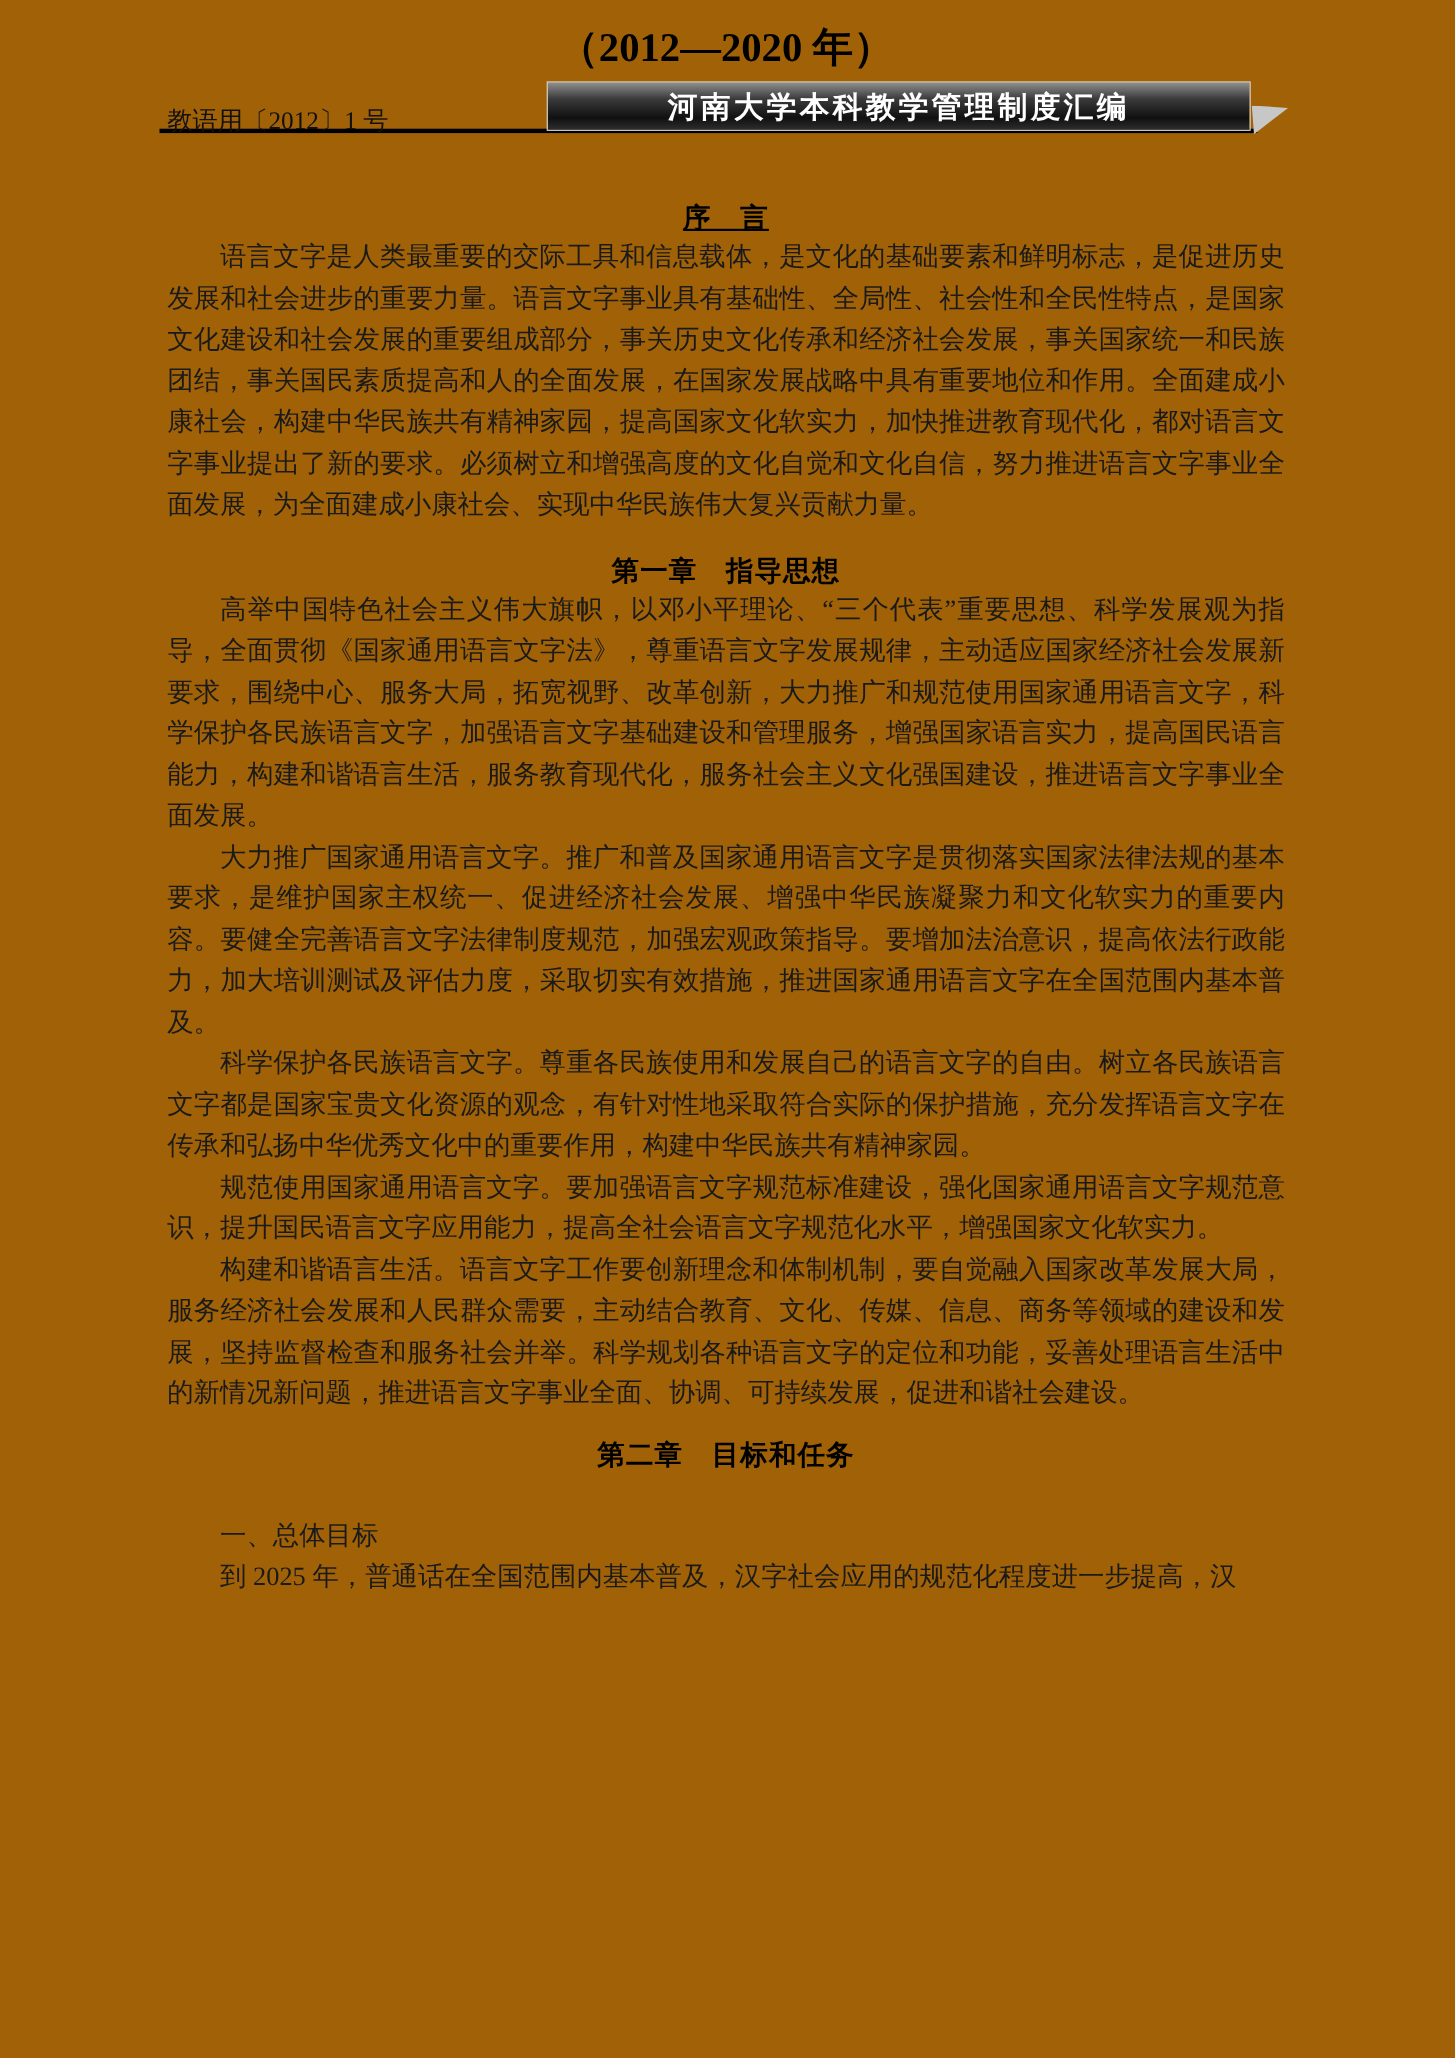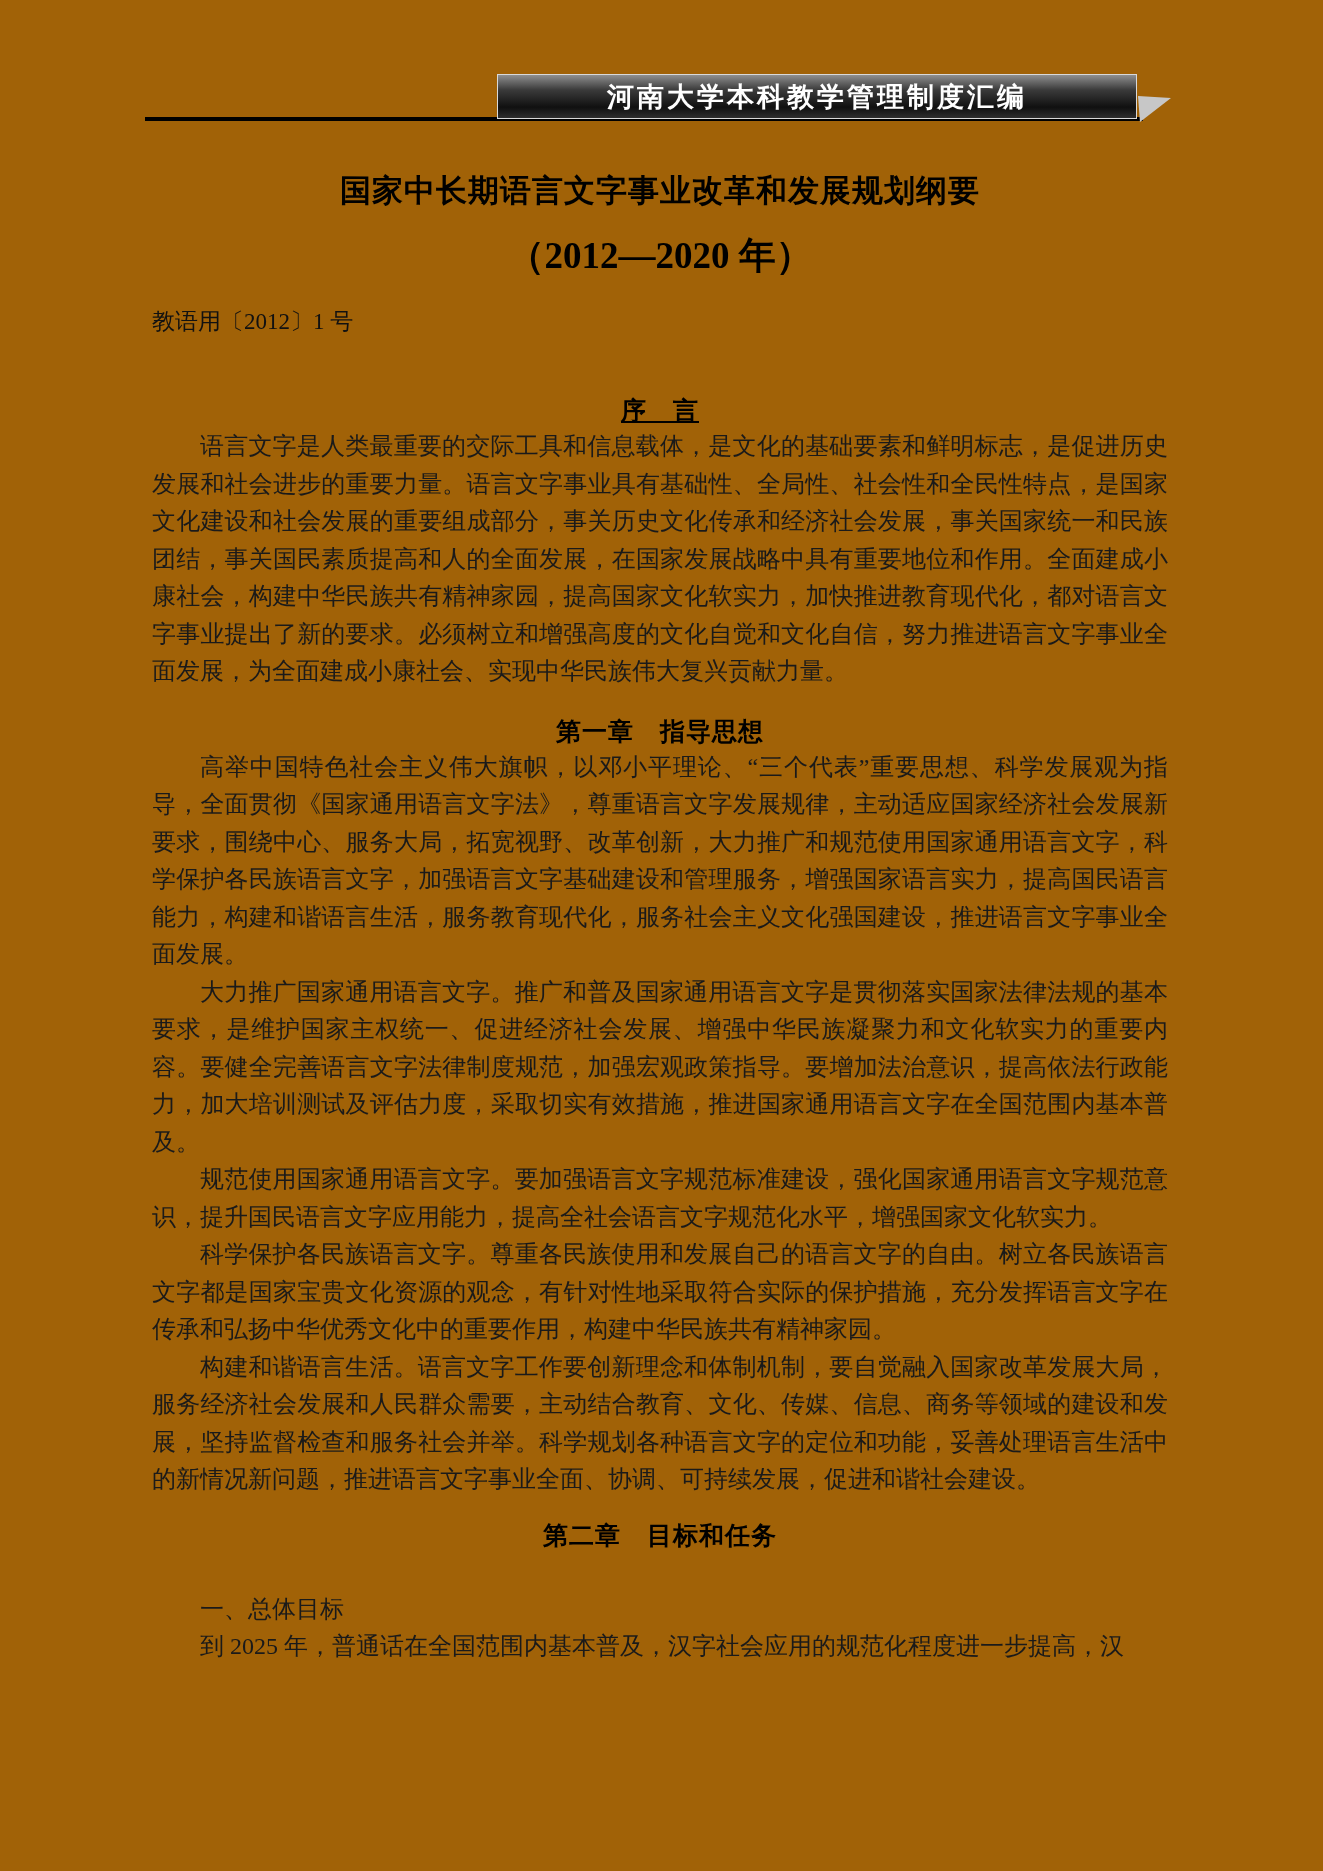--- a/index.html
+++ b/index.html
@@ -93,32 +93,31 @@
 
   <div>
     <div class="header-rule"></div>
     <div class="header-bar">
       <span>河南大学本科教学管理制度汇编</span>
     </div>
     <div class="header-swoosh"></div>
   </div>
 
   <div class="content">
-    <h1 class="title">国家中长期语言文字事业改革和发展规划纲要</h1>
     <div class="subtitle">（2012—2020 年）</div>
     <div class="docnum">教语用〔2012〕1 号</div>
 
     <h2 class="section-head preface-head">序　言</h2>
     <p class="body p-preface">语言文字是人类最重要的交际工具和信息载体，是文化的基础要素和鲜明标志，是促进历史发展和社会进步的重要力量。语言文字事业具有基础性、全局性、社会性和全民性特点，是国家文化建设和社会发展的重要组成部分，事关历史文化传承和经济社会发展，事关国家统一和民族团结，事关国民素质提高和人的全面发展，在国家发展战略中具有重要地位和作用。全面建成小康社会，构建中华民族共有精神家园，提高国家文化软实力，加快推进教育现代化，都对语言文字事业提出了新的要求。必须树立和增强高度的文化自觉和文化自信，努力推进语言文字事业全面发展，为全面建成小康社会、实现中华民族伟大复兴贡献力量。</p>
 
     <h2 class="section-head chapter1-head">第一章　指导思想</h2>
     <p class="body p-c1a">高举中国特色社会主义伟大旗帜，以邓小平理论、“三个代表”重要思想、科学发展观为指导，全面贯彻《国家通用语言文字法》，尊重语言文字发展规律，主动适应国家经济社会发展新要求，围绕中心、服务大局，拓宽视野、改革创新，大力推广和规范使用国家通用语言文字，科学保护各民族语言文字，加强语言文字基础建设和管理服务，增强国家语言实力，提高国民语言能力，构建和谐语言生活，服务教育现代化，服务社会主义文化强国建设，推进语言文字事业全面发展。</p>
     <p class="body p-c1b">大力推广国家通用语言文字。推广和普及国家通用语言文字是贯彻落实国家法律法规的基本要求，是维护国家主权统一、促进经济社会发展、增强中华民族凝聚力和文化软实力的重要内容。要健全完善语言文字法律制度规范，加强宏观政策指导。要增加法治意识，提高依法行政能力，加大培训测试及评估力度，采取切实有效措施，推进国家通用语言文字在全国范围内基本普及。</p>
+    <p class="body p-c1d">科学保护各民族语言文字。尊重各民族使用和发展自己的语言文字的自由。树立各民族语言文字都是国家宝贵文化资源的观念，有针对性地采取符合实际的保护措施，充分发挥语言文字在传承和弘扬中华优秀文化中的重要作用，构建中华民族共有精神家园。</p>
     <p class="body p-c1c">规范使用国家通用语言文字。要加强语言文字规范标准建设，强化国家通用语言文字规范意识，提升国民语言文字应用能力，提高全社会语言文字规范化水平，增强国家文化软实力。</p>
-    <p class="body p-c1d">科学保护各民族语言文字。尊重各民族使用和发展自己的语言文字的自由。树立各民族语言文字都是国家宝贵文化资源的观念，有针对性地采取符合实际的保护措施，充分发挥语言文字在传承和弘扬中华优秀文化中的重要作用，构建中华民族共有精神家园。</p>
     <p class="body p-c1e">构建和谐语言生活。语言文字工作要创新理念和体制机制，要自觉融入国家改革发展大局，服务经济社会发展和人民群众需要，主动结合教育、文化、传媒、信息、商务等领域的建设和发展，坚持监督检查和服务社会并举。科学规划各种语言文字的定位和功能，妥善处理语言生活中的新情况新问题，推进语言文字事业全面、协调、可持续发展，促进和谐社会建设。</p>
 
     <h2 class="section-head chapter2-head">第二章　目标和任务</h2>
     <p class="subhead">一、总体目标</p>
     <p class="body p-c2a">到 2025 年，普通话在全国范围内基本普及，汉字社会应用的规范化程度进一步提高，汉</p>
   </div>
 
 
 </div>
 

